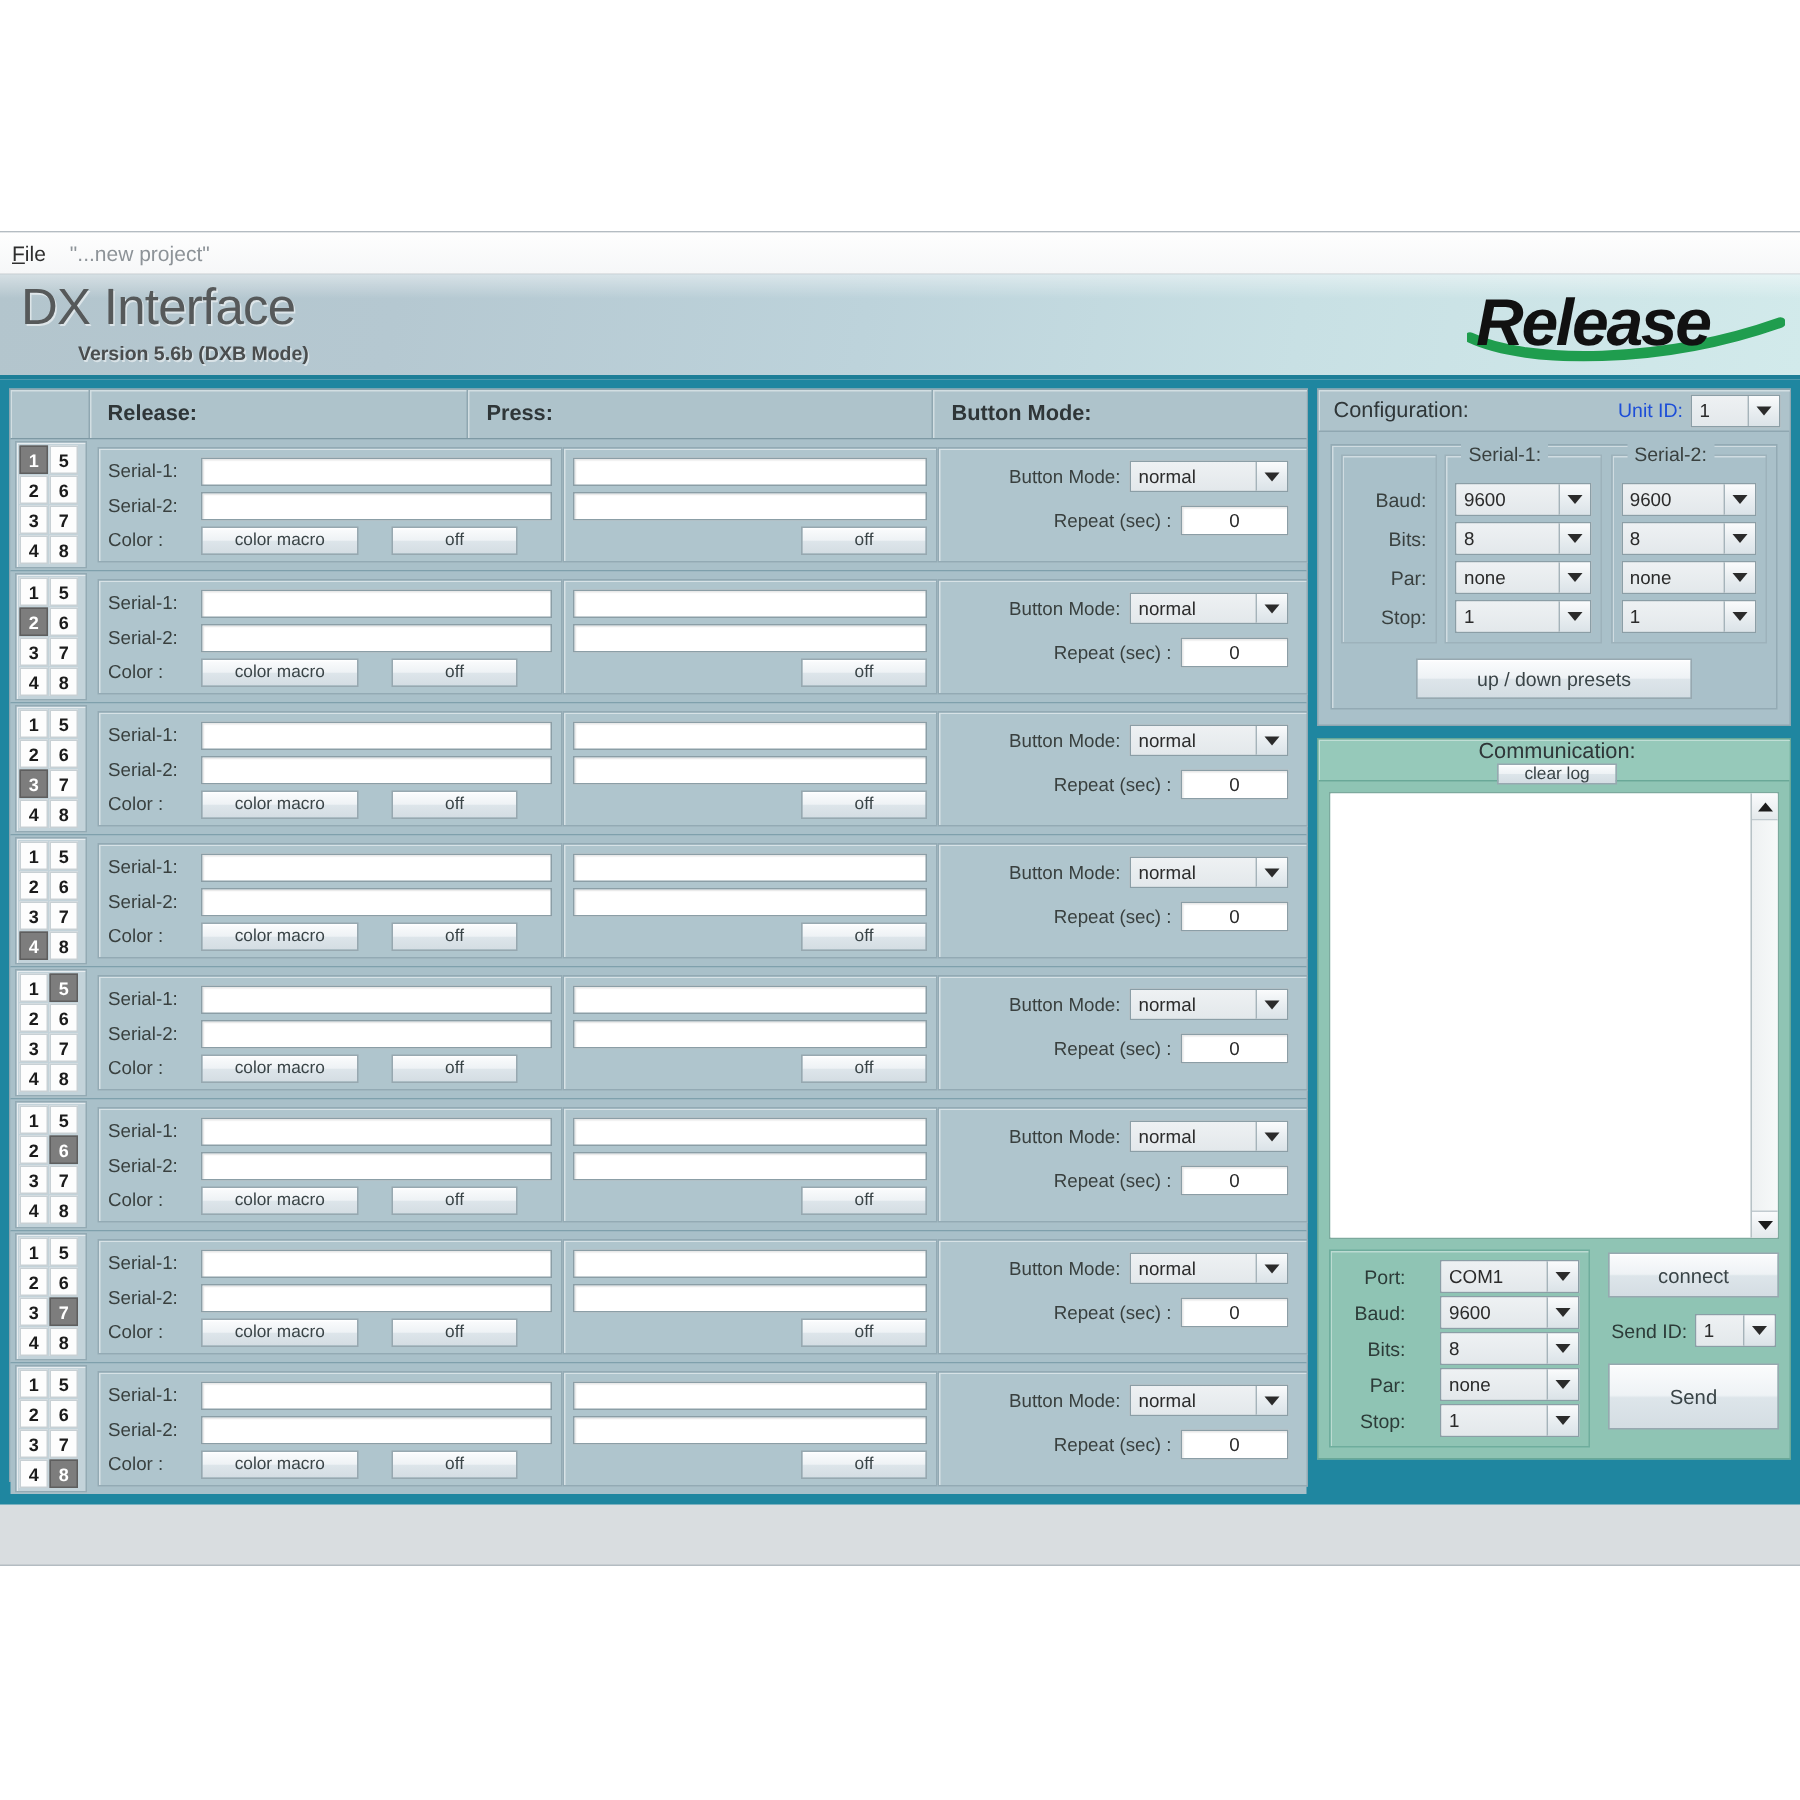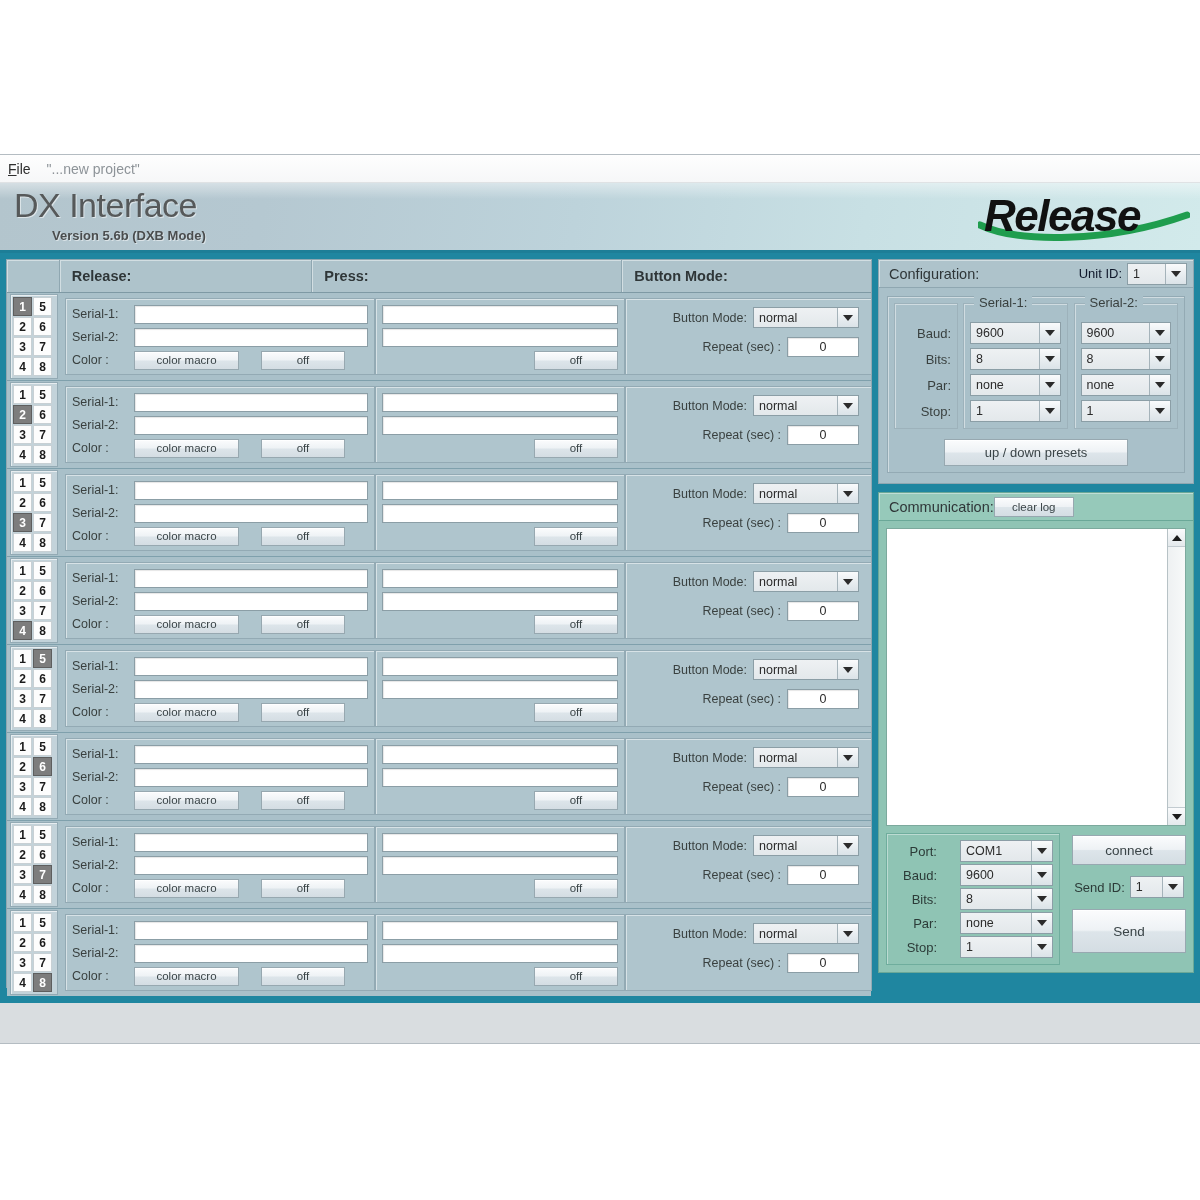--- a/index.html
+++ b/index.html
@@ -244,21 +244,21 @@
   }
   .panel-head {
     height: 27px; display: flex; align-items: center;
     padding: 0 6px 0 10px;
     background: #aec3cb;
     border-bottom: 1px solid #8fa7b1;
     box-shadow: inset 1px 1px 0 rgba(255,255,255,.45);
   }
   .panel-title { font-size: 14.5px; font-weight: normal; color: #2f3638; }
   .panel-head .spacer { flex: 1; }
-  .unitid-lab { font-size: 13px; color: #0f172a; margin-right: 5px; }
+  .unitid-lab { font-size: 13px; color: #1d4ed8; margin-right: 5px; }
   .dd-unit { width: 58px; height: 20px; }
   .clearlog-btn { width: 78px; height: 18px; font-size: 11.5px; }
 
   .conf-body { padding: 8px 8px 10px 8px; }
   .conf-inner {
     border: 1px solid #93aab4; padding: 6px;
     box-shadow: inset 1px 1px 0 rgba(255,255,255,.45);
   }
   .conf-grid { display: flex; }
   .conf-labels {
@@ -287,20 +287,21 @@
   .updown-btn { width: 182px; height: 25px; font-size: 13px; }
 
   
   .comm-panel { background: #8fc4b4; border: 1px solid #6aa898; }
   .comm-head {
     height: 27px; display: flex; align-items: center;
     padding: 0 6px 0 10px;
     background: #96c9ba;
     border-bottom: 1px solid #6aa898;
     box-shadow: inset 1px 1px 0 rgba(255,255,255,.4);
+    flex-direction: column;
   }
   .comm-body { padding: 7px; }
   .log-wrap {
     height: 296px; background: #ffffff;
     border: 1px solid #7ca99d;
     display: flex;
   }
   .log-area { flex: 1; background: #fff; }
   .scrollbar {
     width: 17px; background: #f0f2f3;

